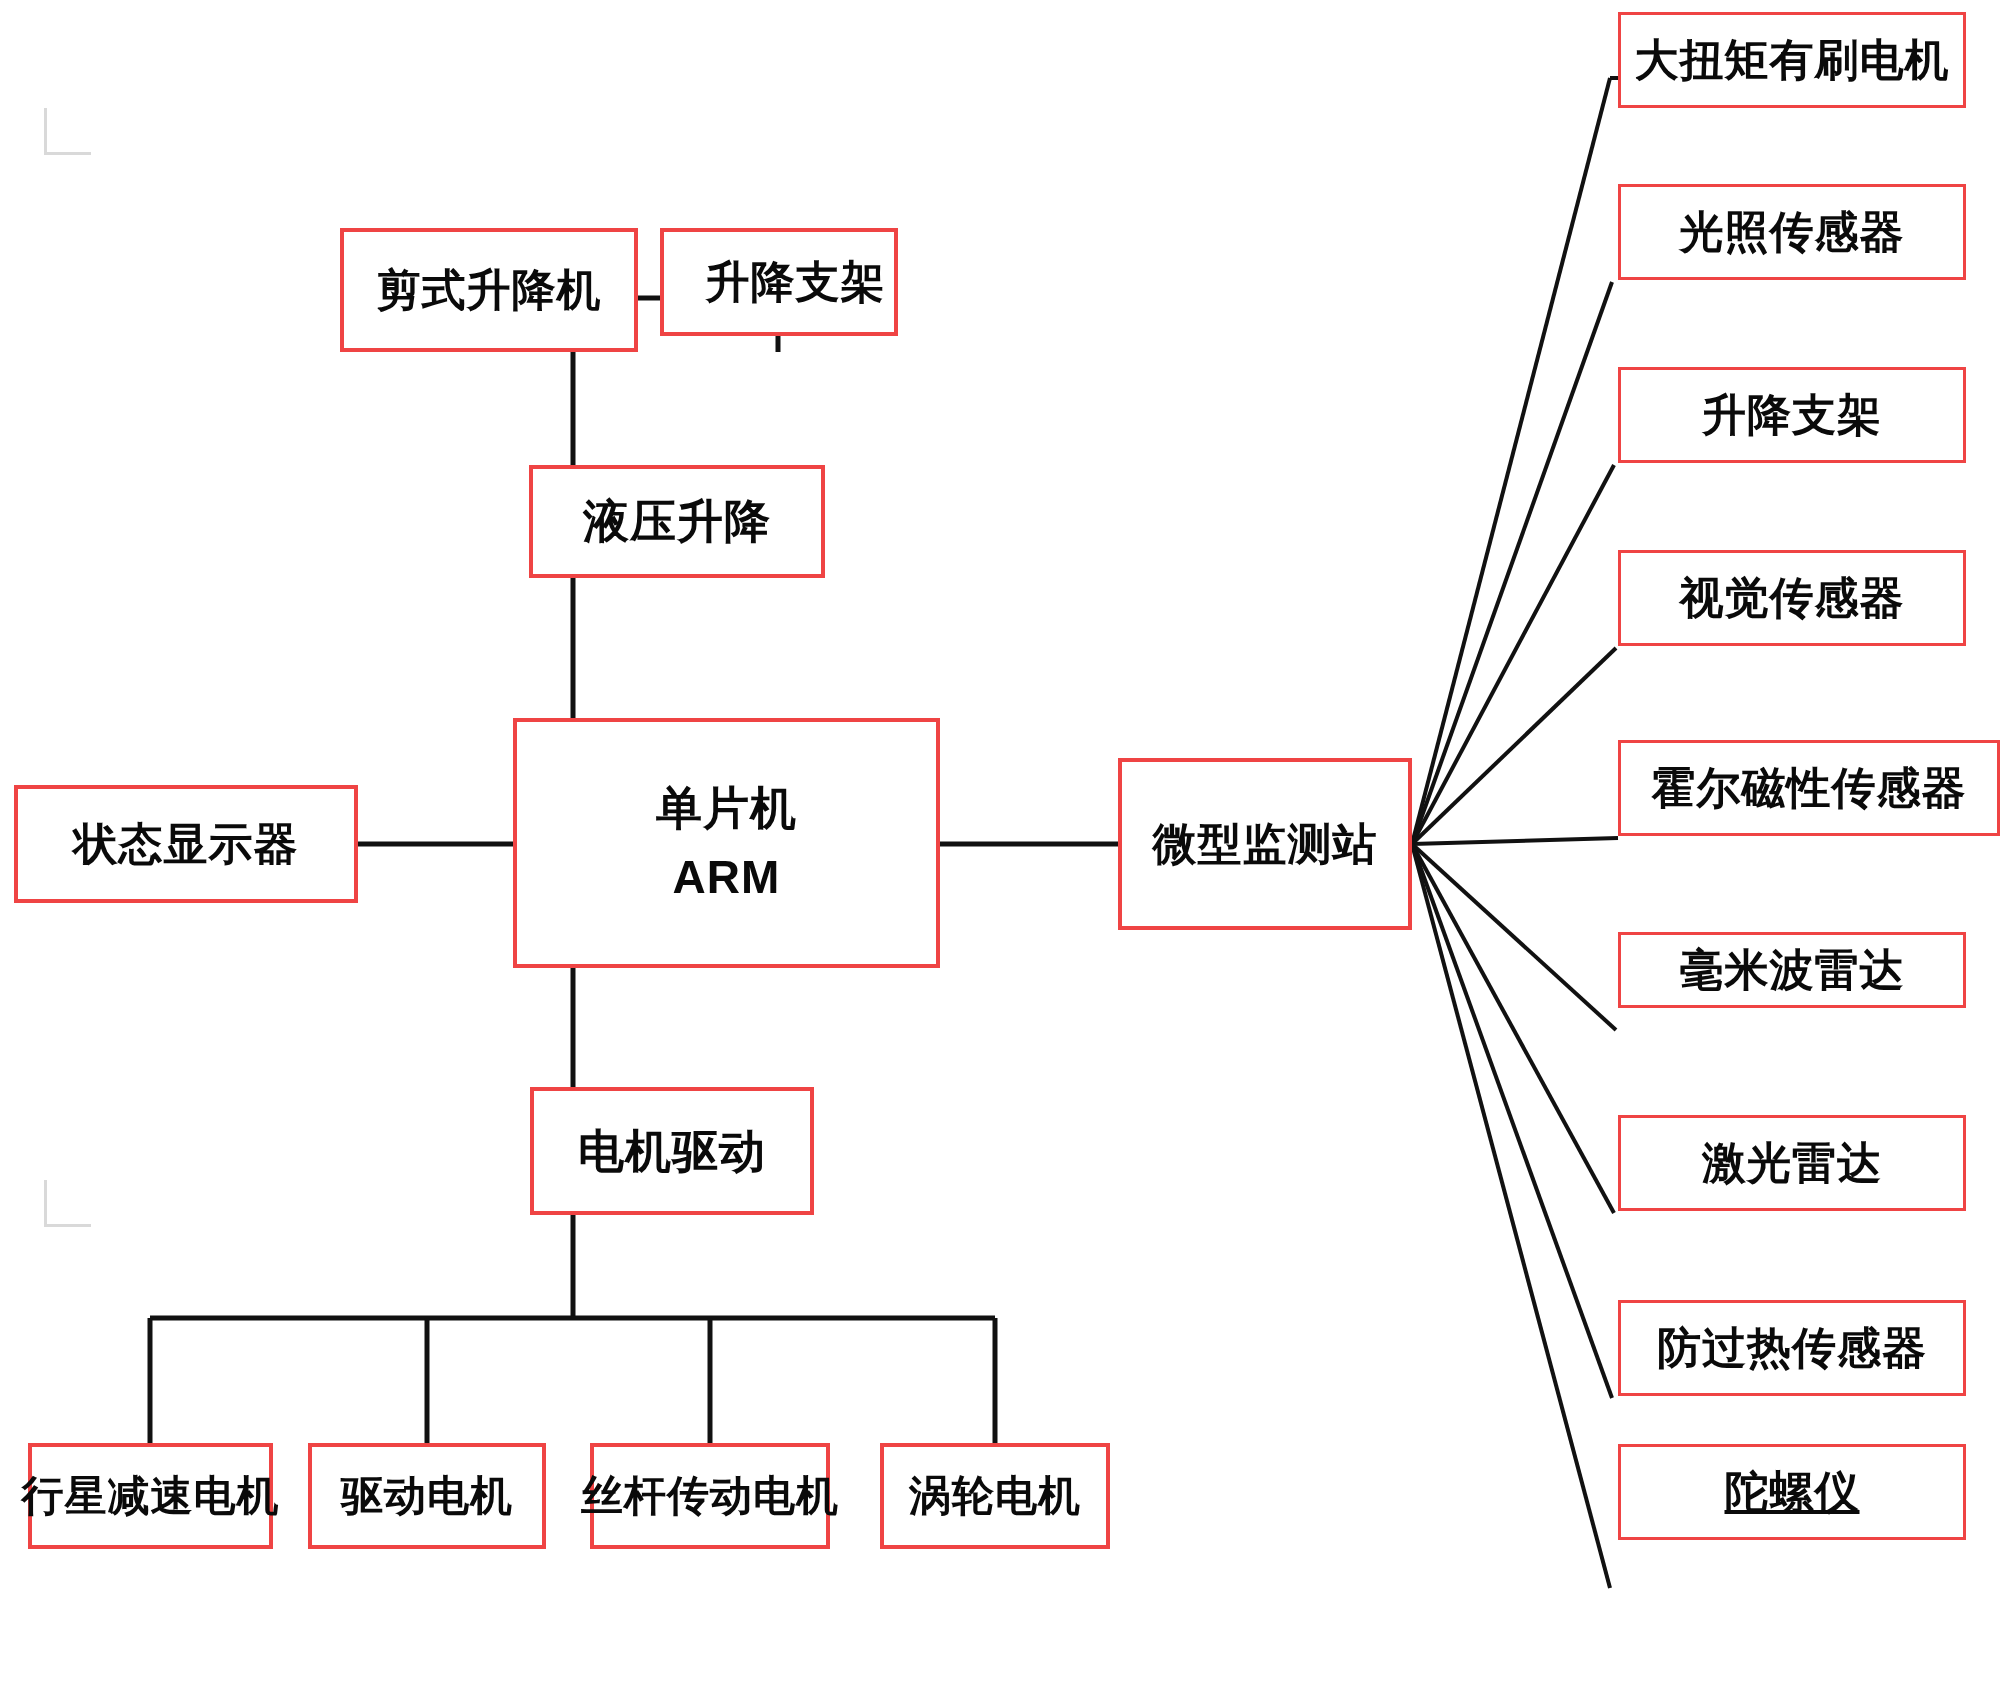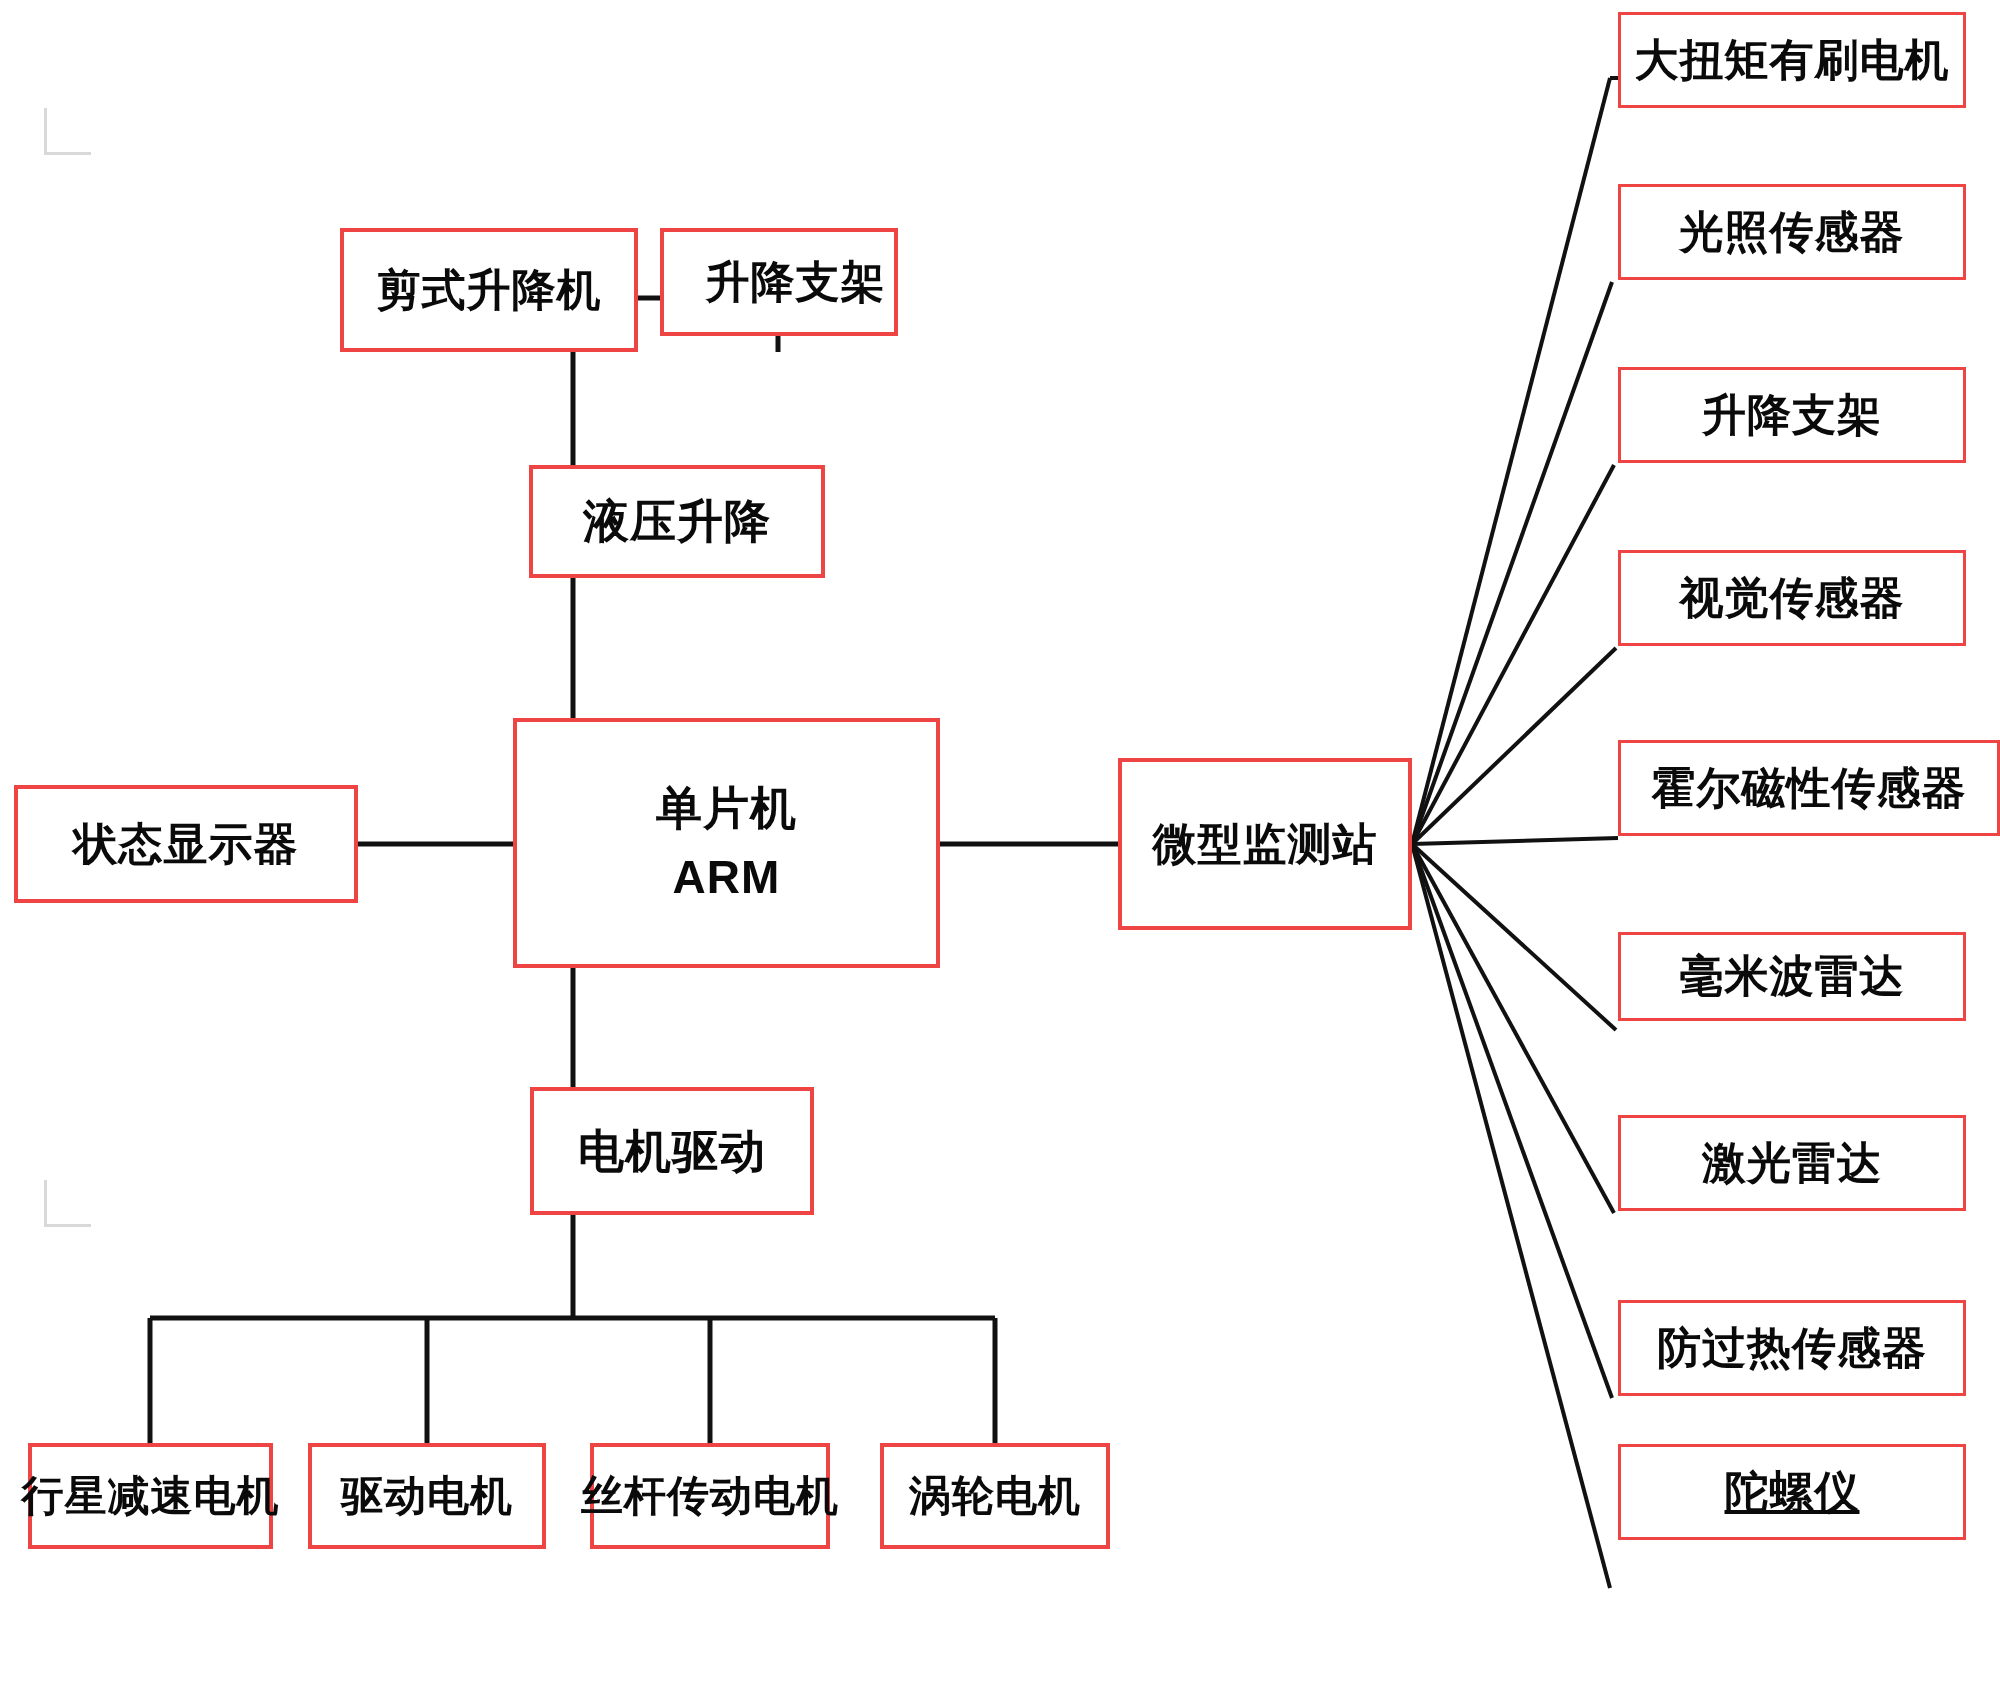--- a/index.html
+++ b/index.html
@@ -167,21 +167,21 @@
   </div>
 
   <div class="node thin f44" style="left:1618px; top:550px; width:348px; height:96px;">
     <span class="label">视觉传感器</span>
   </div>
 
   <div class="node thin f44" style="left:1618px; top:740px; width:382px; height:96px;">
     <span class="label">霍尔磁性传感器</span>
   </div>
 
-  <div class="node thin f44" style="left:1618px; top:932px; width:348px; height:89px;">
+  <div class="node thin f44" style="left:1618px; top:932px; width:348px; height:76px;">
     <span class="label">毫米波雷达</span>
   </div>
 
   <div class="node thin f44" style="left:1618px; top:1115px; width:348px; height:96px;">
     <span class="label">激光雷达</span>
   </div>
 
   <div class="node thin f44" style="left:1618px; top:1300px; width:348px; height:96px;">
     <span class="label">防过热传感器</span>
   </div>

